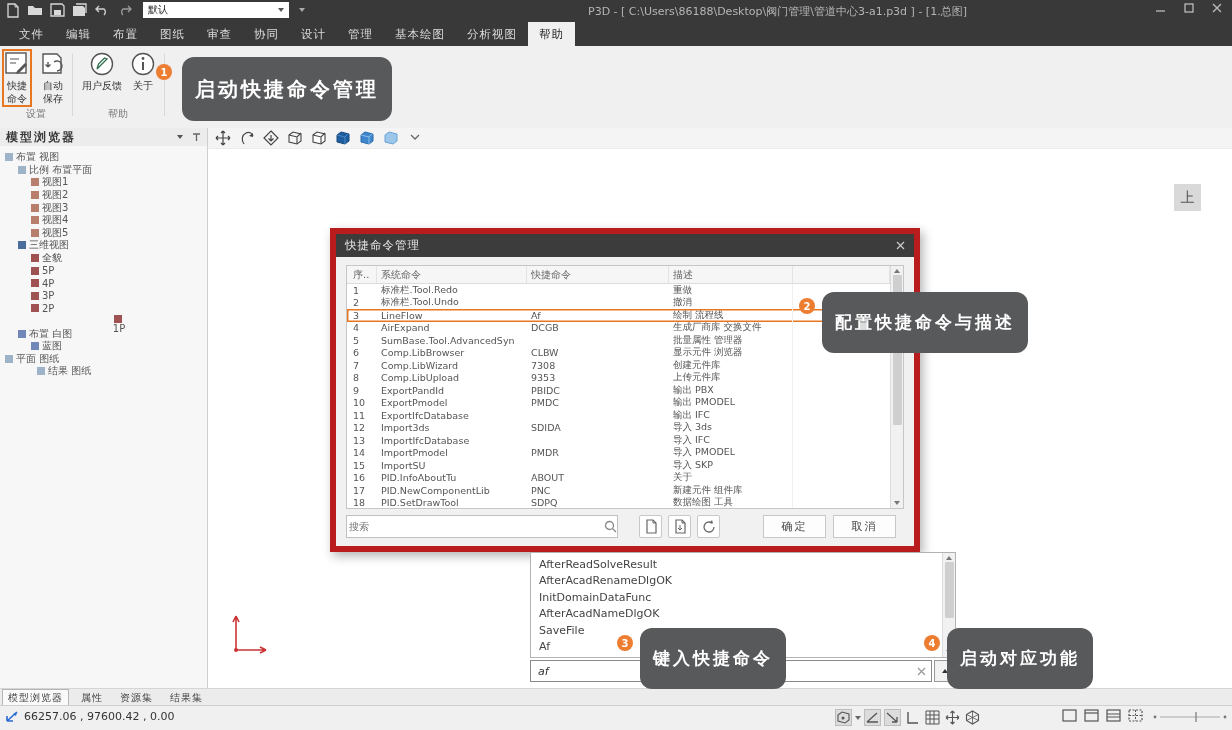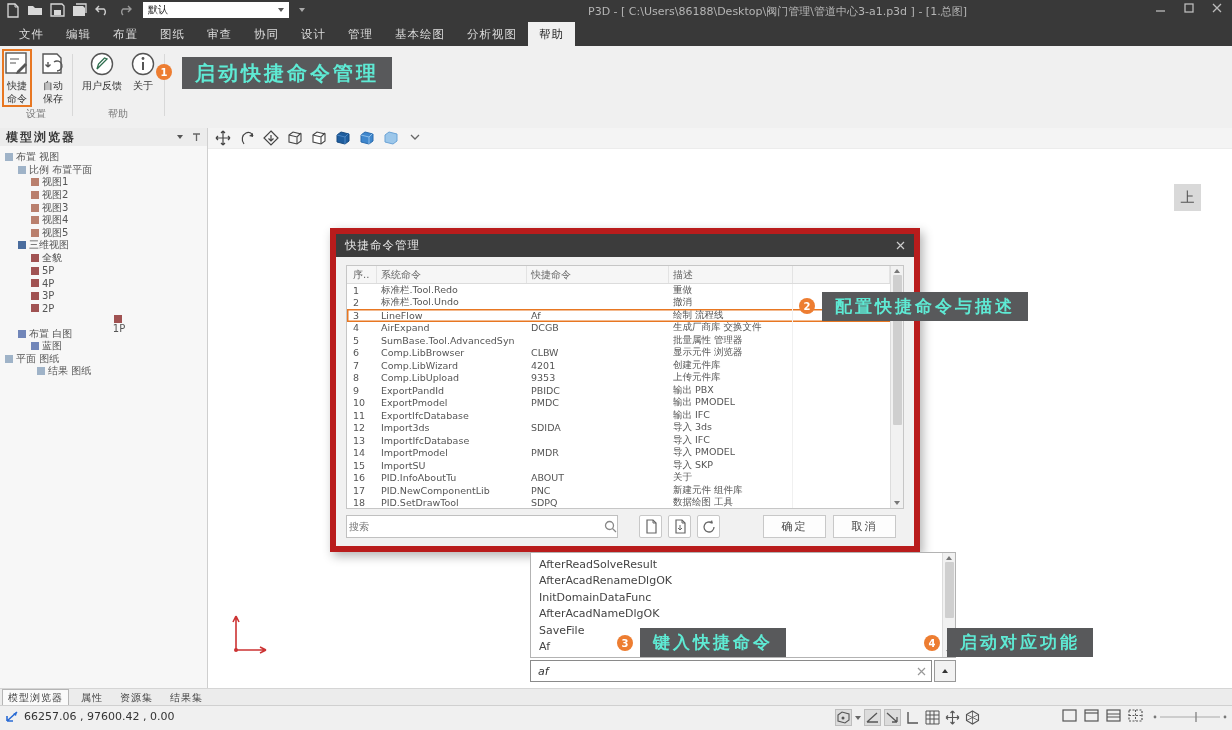--- a/index.html
+++ b/index.html
@@ -28,22 +28,22 @@
   .ribbon-btn{position:absolute;top:5px;display:flex;flex-direction:column;align-items:center;}
   .ribbon-btn .rb-lbl{font-size:10px;color:#333;text-align:center;line-height:1.25;margin-top:3px;}
   .rb-wrap2 .rb-lbl{width:22px;}
   .ribbon-btn.highlighted{box-shadow:0 0 0 2px #e87722;}
   .grp-lbl{position:absolute;top:61px;font-size:10px;color:#777;}
   .grp-sep{position:absolute;top:8px;height:62px;width:1px;background:#d8d8d8;}
 
   
   .anno-circle{position:absolute;width:16px;height:16px;border-radius:50%;background:#ed7d31;color:#fff;
     font-size:10px;font-weight:bold;display:flex;align-items:center;justify-content:center;z-index:40;}
-  .anno-label{position:absolute;background:#58595b;color:#5eead4;font-weight:bold;display:flex;align-items:center;
-    padding:0 13px;letter-spacing:3px;white-space:nowrap;z-index:40;}
+  .anno-label{position:absolute;background:#58595b;color:#ffffff;font-weight:bold;display:flex;align-items:center;
+    padding:16px 13px;letter-spacing:3px;white-space:nowrap;z-index:40;border-radius:12px;}
   .anno-big{height:32px;font-size:20px;}
   .anno-small{height:29px;font-size:17px;}
 
   
   .left-panel{position:absolute;left:0;top:128px;width:207px;bottom:42px;background:#f7f7f7;border-right:1px solid #cfcfcf;}
   .panel-header{height:18px;background:#ececec;display:flex;align-items:center;padding:0 6px;
     font-size:12px;color:#3a3a3a;font-weight:bold;letter-spacing:2px;}
   .panel-header .ph-icons{margin-left:auto;display:flex;gap:9px;align-items:center;color:#666;}
   .tree{padding-top:5px;font-size:10px;color:#555;}
   .tree-item{height:12.6px;display:flex;align-items:center;white-space:nowrap;}
@@ -474,21 +474,21 @@
             <div class="tbl-row">
               <span class="c-no">6</span>
               <span class="c-cmd">Comp.LibBrowser</span>
               <span class="c-quick">CLBW</span>
               <span class="c-desc">显示元件 浏览器</span>
               <span class="c-x"></span>
             </div>
             <div class="tbl-row">
               <span class="c-no">7</span>
               <span class="c-cmd">Comp.LibWizard</span>
-              <span class="c-quick">4201</span>
+              <span class="c-quick">7308</span>
               <span class="c-desc">创建元件库</span>
               <span class="c-x"></span>
             </div>
             <div class="tbl-row">
               <span class="c-no">8</span>
               <span class="c-cmd">Comp.LibUpload</span>
               <span class="c-quick">9353</span>
               <span class="c-desc">上传元件库</span>
               <span class="c-x"></span>
             </div>

